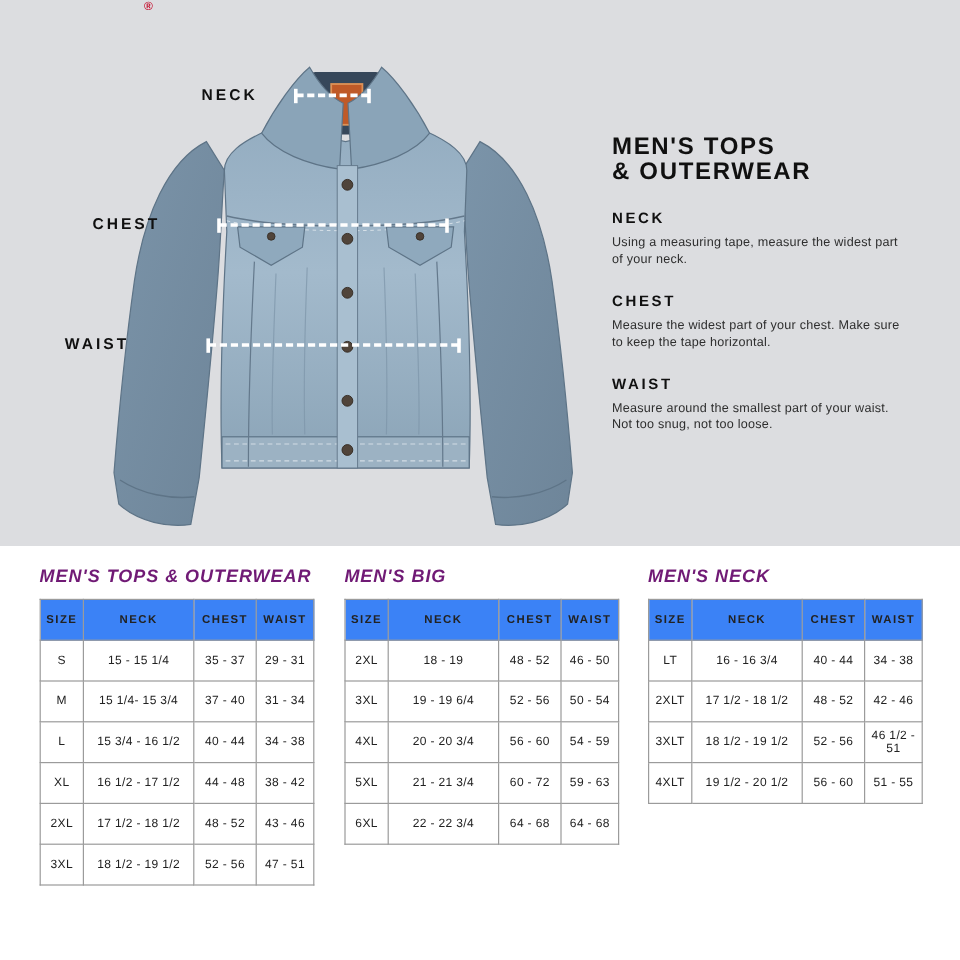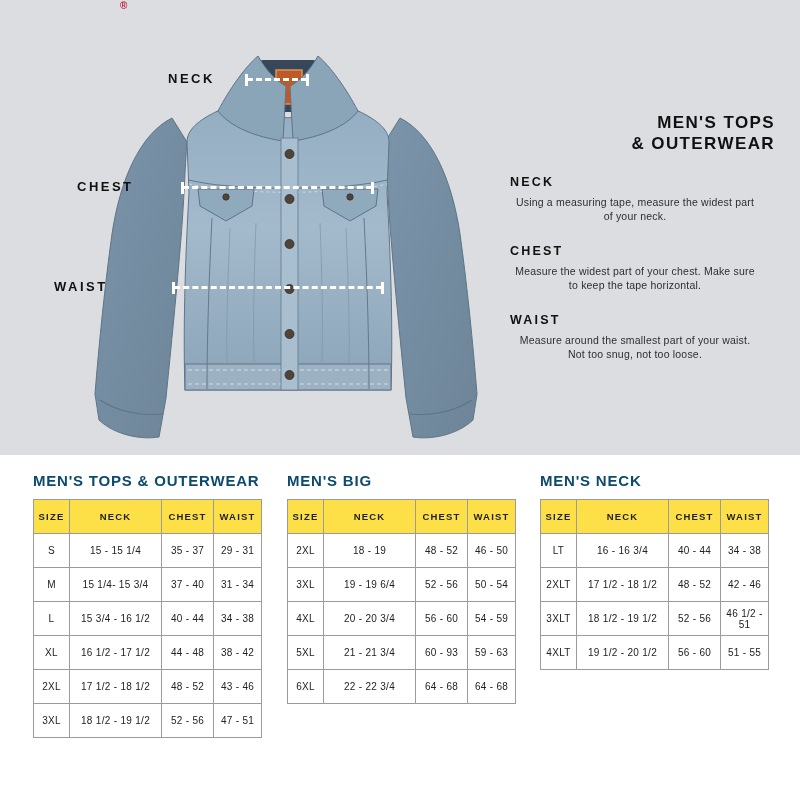--- a/index.html
+++ b/index.html
@@ -24,36 +24,36 @@
   .mline { position:absolute; height:0; border-top:3px dashed #ffffff; }
   .mline::before, .mline::after { content:''; position:absolute; top:-7px; width:3px; height:12px; background:#ffffff; }
   .mline::before { left:-2px; }
   .mline::after  { right:-2px; }
   .mline-neck  { left:247px; top:78px;  width:60px; }
   .mline-chest { left:183px; top:186px; width:189px; }
   .mline-waist { left:174px; top:286px; width:208px; }
 
   
   .guide { position:absolute; left:510px; top:112px; width:265px; color:#101010; }
-  .guide-title { font-size:17px; font-weight:bold; letter-spacing:1.4px; line-height:21px;text-align:right; }
+  .guide-title { font-size:20px; font-weight:bold; letter-spacing:1.4px; line-height:21px; }
   .guide-section { margin-top:21px; }
   .guide-heading { font-size:12.5px; font-weight:bold; letter-spacing:2.2px; }
-  .guide-body { margin-top:6px; font-size:10.5px; line-height:14px; color:#2e2e2e; letter-spacing:0.2px; width:250px;text-align:center; }
+  .guide-body { margin-top:6px; font-size:10.5px; line-height:14px; color:#2e2e2e; letter-spacing:0.2px; width:250px; }
 
   
   .charts { position:absolute; left:0; top:455px; width:800px; height:345px; background:#ffffff; }
   .chart-block { position:absolute; top:17px; }
   .chart-block-1 { left:33px; }
   .chart-block-2 { left:287px; }
   .chart-block-3 { left:540px; }
-  .chart-title { font-size:15px; font-weight:bold; letter-spacing:0.8px; color:#0c4a6e; margin-bottom:10px; }
+  .chart-title { font-size:15px; font-weight:bold; letter-spacing:0.8px; color:#701a75; margin-bottom:10px;font-style:italic; }
 
   table.size-table { border-collapse:collapse; table-layout:fixed; width:228px; border:1px solid #7e7e7e; background:#fff; }
   table.size-table th, table.size-table td { border:1px solid #9b9b9b; text-align:center; vertical-align:middle; color:#222; }
-  table.size-table th { height:34px; background:#fde047; font-size:9.5px; font-weight:bold; letter-spacing:1.2px;margin-left:32px; }
+  table.size-table th { height:34px; background:#3b82f6; font-size:9.5px; font-weight:bold; letter-spacing:1.2px;margin-left:32px; }
   table.size-table td { height:34px; font-size:10px; letter-spacing:0.3px; padding:0 2px; }
   table.size-table col.c-size  { width:36px; }
   table.size-table col.c-neck  { width:92px; }
   table.size-table col.c-chest { width:52px; }
   table.size-table col.c-waist { width:48px; }
 </style>
 </head>
 <body>
 
 <div class="page">
@@ -249,21 +249,21 @@
             </tr>
             <tr>
               <td>4XL</td>
               <td>20 - 20 3/4</td>
               <td>56 - 60</td>
               <td>54 - 59</td>
             </tr>
             <tr>
               <td>5XL</td>
               <td>21 - 21 3/4</td>
-              <td>60 - 93</td>
+              <td>60 - 72</td>
               <td>59 - 63</td>
             </tr>
             <tr>
               <td>6XL</td>
               <td>22 - 22 3/4</td>
               <td>64 - 68</td>
               <td>64 - 68</td>
             </tr>
           </tbody>
         </table>

